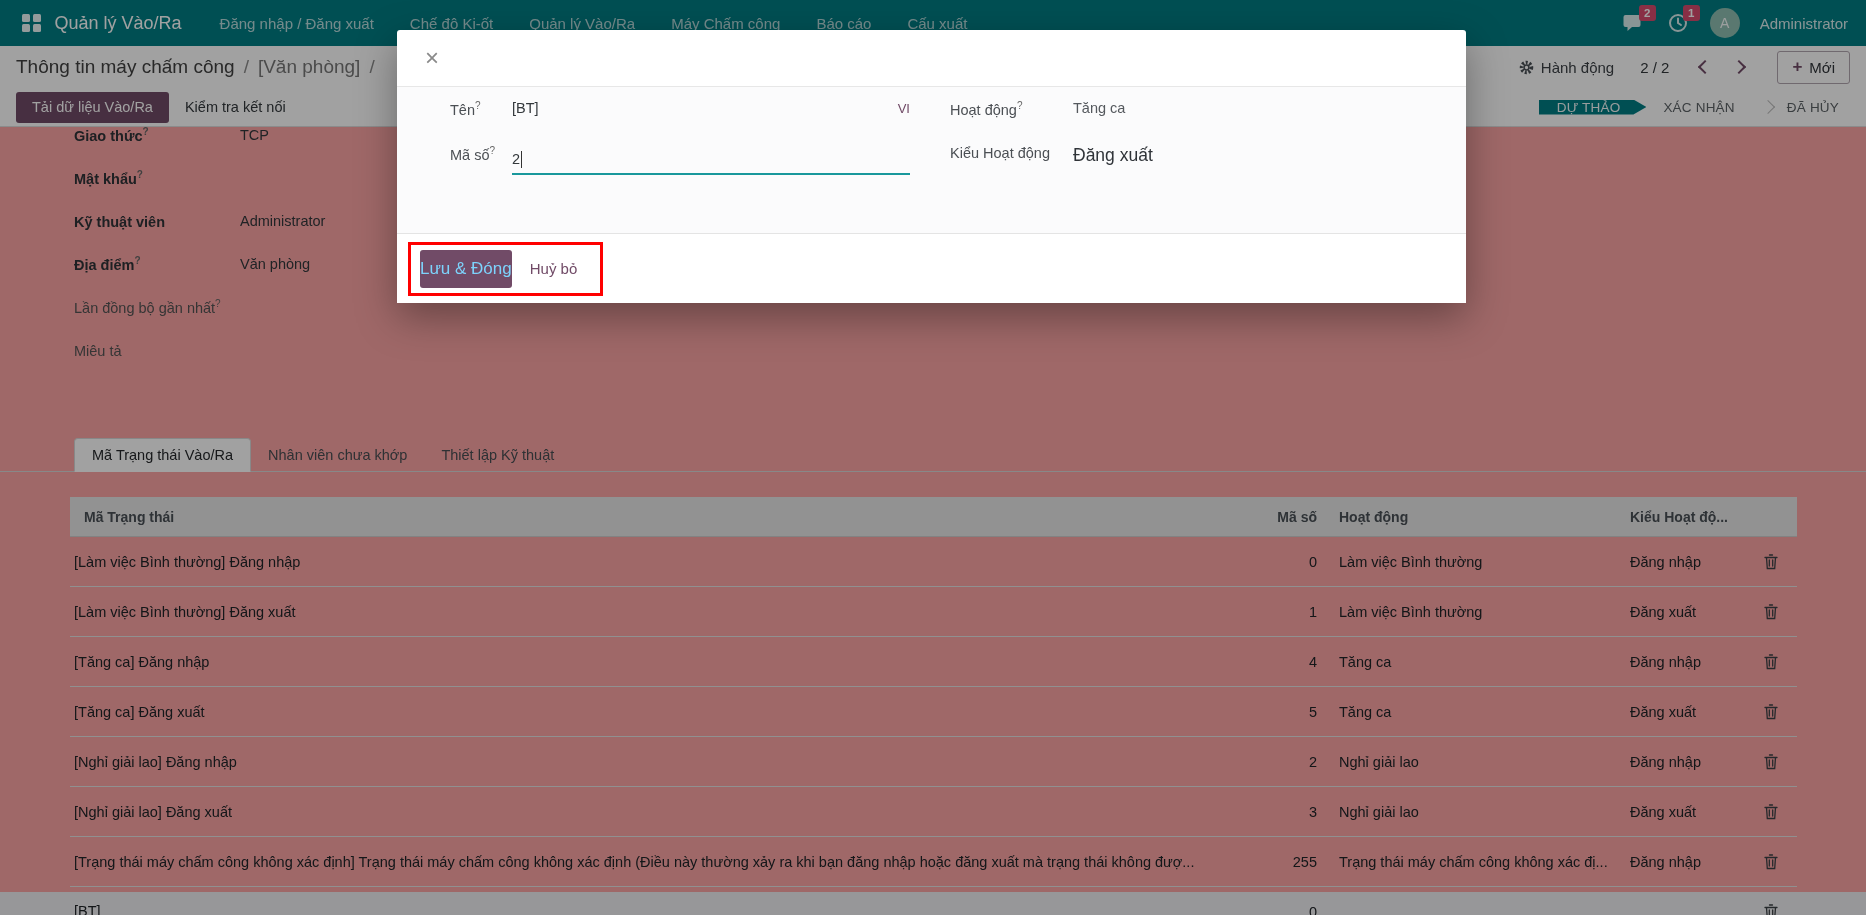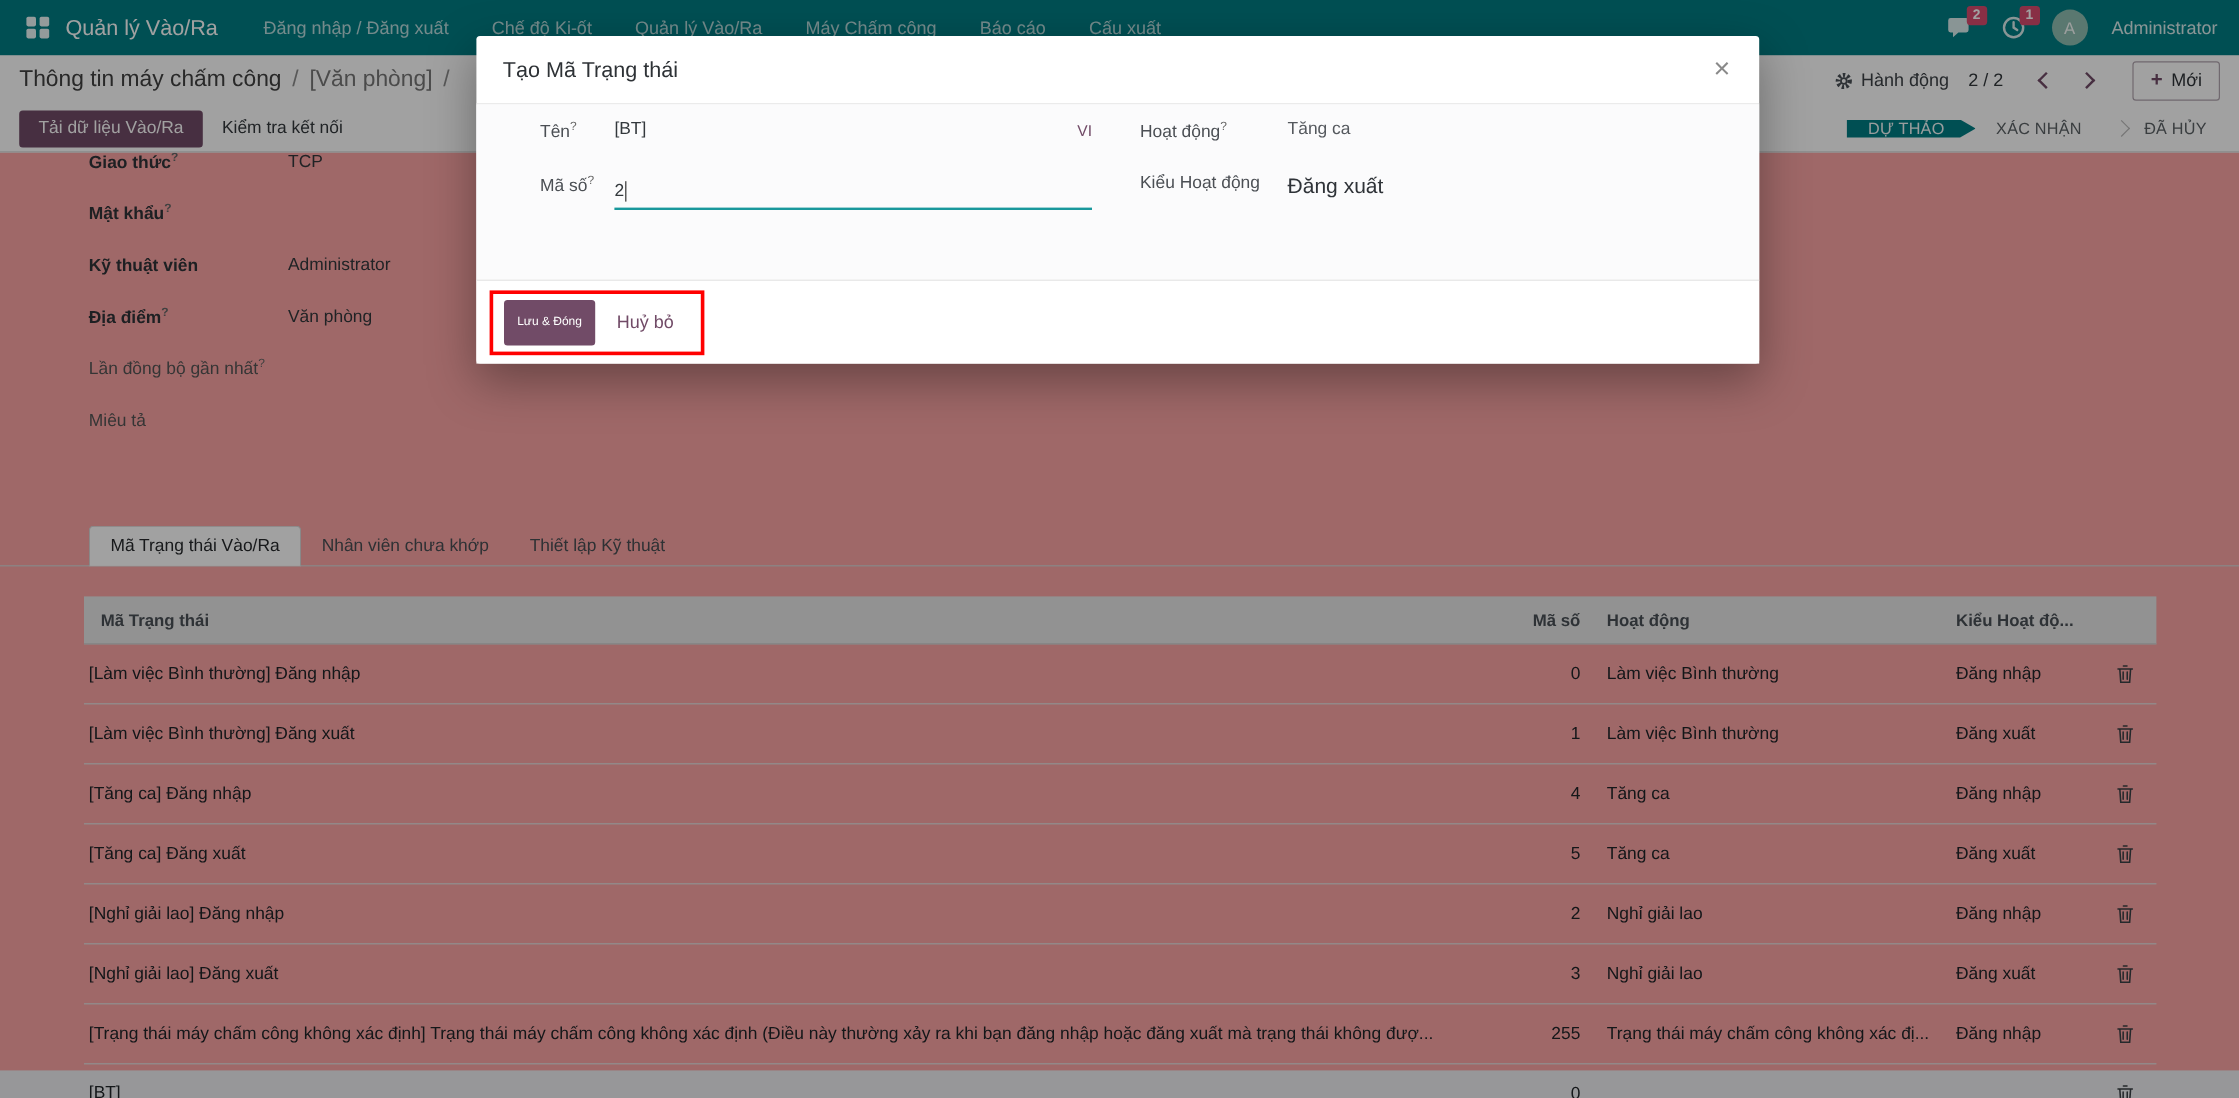--- a/index.html
+++ b/index.html
@@ -26,21 +26,21 @@
 
   
   .cp{position:absolute;left:0;top:46px;width:1866px;height:81px;background:#fff;z-index:2;
       border-bottom:1px solid #dcdcdc;}
   .cp-row1{height:42px;display:flex;align-items:center;padding:0 16px;}
   .breadcrumb{font-size:19px;display:flex;gap:9px;align-items:center;flex:1;min-width:0;}
   .bc-link{color:#414141;cursor:pointer;white-space:nowrap;}
   .bc-sep{color:#8c8c8c;}
   .bc-cur{color:#777;white-space:nowrap;}
   .cp-right{display:flex;align-items:center;gap:10px;}
-  .actions{display:flex;align-items:center;gap:7px;color:#3d4247;font-size:15px;cursor:pointer;margin-right:6px;}
+  .actions{display:flex;align-items:center;gap:7px;color:#3d4247;font-size:15px;cursor:pointer;margin-right:16px;}
   .pager{color:#33383c;font-size:15px;margin-right:14px;}
   .pg-arrow{width:10px;height:10px;border-left:2.5px solid var(--accent,#714B67);border-bottom:2.5px solid var(--accent,#714B67);
             display:inline-block;cursor:pointer;margin:0 7px;}
   .pg-prev{transform:rotate(45deg);}
   .pg-next{transform:rotate(225deg);}
   .btn-new{display:inline-flex;align-items:center;gap:7px;border:1px solid #b2a6b0;background:#fff;
            border-radius:3px;height:33px;padding:0 14px;font-size:15px;color:#2f3338;cursor:pointer;margin-left:16px;}
   .btn-new .plus{color:var(--accent,#714B67);font-weight:700;font-size:17px;}
   .cp-row2{height:38px;display:flex;align-items:center;padding:0 16px;position:relative;}
   .btn-load{background:var(--accent,#714B67);color:#fff;border:none;border-radius:3px;height:31px;
@@ -103,22 +103,22 @@
   .m-col.left .m-label{width:62px;}
   .m-col.right .m-label{width:123px;}
   .m-field{flex:1;display:flex;align-items:center;cursor:text;}
   .m-val{color:#33383c;flex:1;}
   .m-lang{color:var(--accent,#714B67);font-size:13px;cursor:pointer;}
   .m-input{flex:1;display:flex;align-items:center;border-bottom:2px solid #19989c;height:30px;}
   .caret{width:1px;height:17px;background:#333;margin-left:1px;}
   .m-val-big{color:#2f3338;font-size:17.5px;}
   .m-foot{height:70px;border-top:1px solid #e4e4e4;display:flex;align-items:center;padding-left:11px;background:#fff;}
   .annot{display:inline-flex;align-items:center;border:3px solid var(--highlight,#ff0000);padding:5px 9px;gap:4px;}
-  .btn-primary{background:var(--accent,#714B67);color:#ffffff;border:none;border-radius:3px;height:38px;
-               padding:0 11px;font-size:10px;cursor:pointer;font-family:inherit;}
+  .btn-primary{background:var(--accent,#714B67);color:#7dd3fc;border:none;border-radius:3px;height:38px;
+               padding:0 0;font-size:17px;cursor:pointer;font-family:inherit;}
   .btn-linkish{background:transparent;border:none;color:var(--accent,#714B67);font-size:15px;height:38px;
                padding:0 14px;cursor:pointer;font-family:inherit;}
 
   svg{display:block;}
 </style>
 </head>
 <body>
 
 <div id="stage">
 
@@ -361,21 +361,20 @@
         </div>
 
       <div class="addline">Thêm một dòng</div>
     </div>
   </div>
 
   <div class="overlay"></div>
 
   <div class="modal">
     <div class="m-head">
-      <span class="m-title">Tạo Mã Trạng thái</span>
       <span class="m-close">×</span>
     </div>
     <div class="m-body">
       <div class="m-col left">
         <div class="m-row">
           <span class="m-label"><span>Tên</span><sup>?</sup></span>
           <span class="m-field">
             <span class="m-val">[BT]</span>
             <span class="m-lang">VI</span>
           </span>

